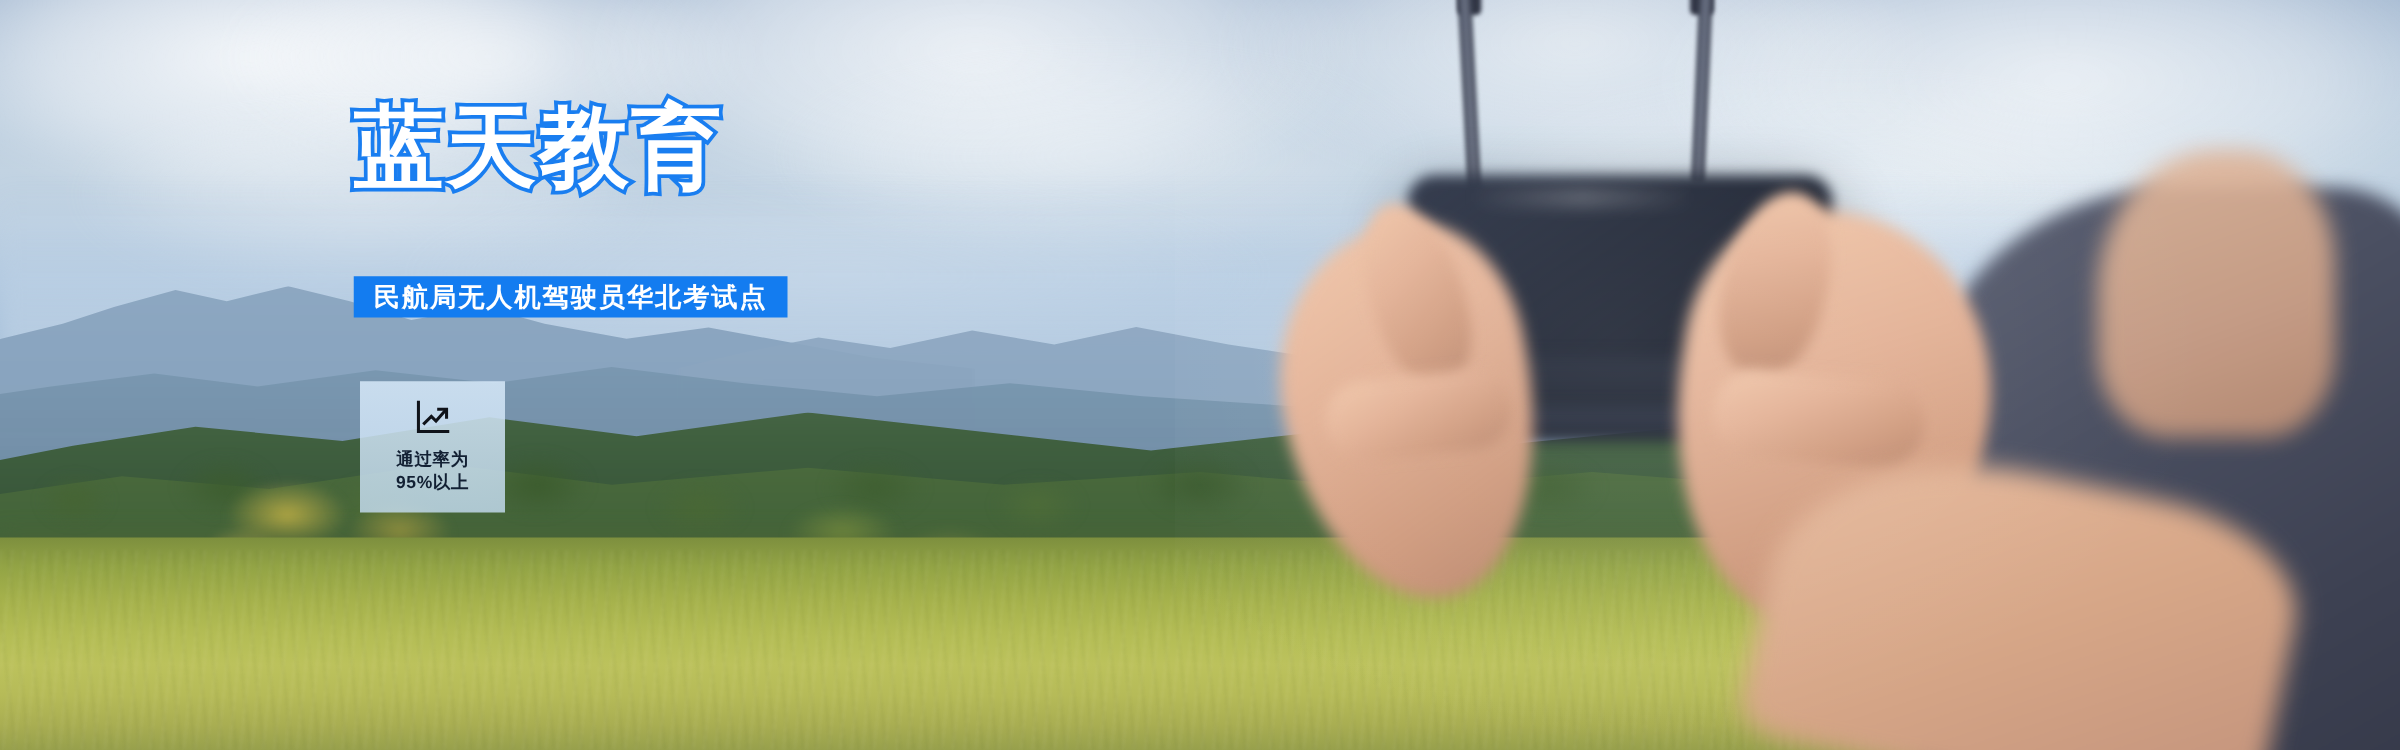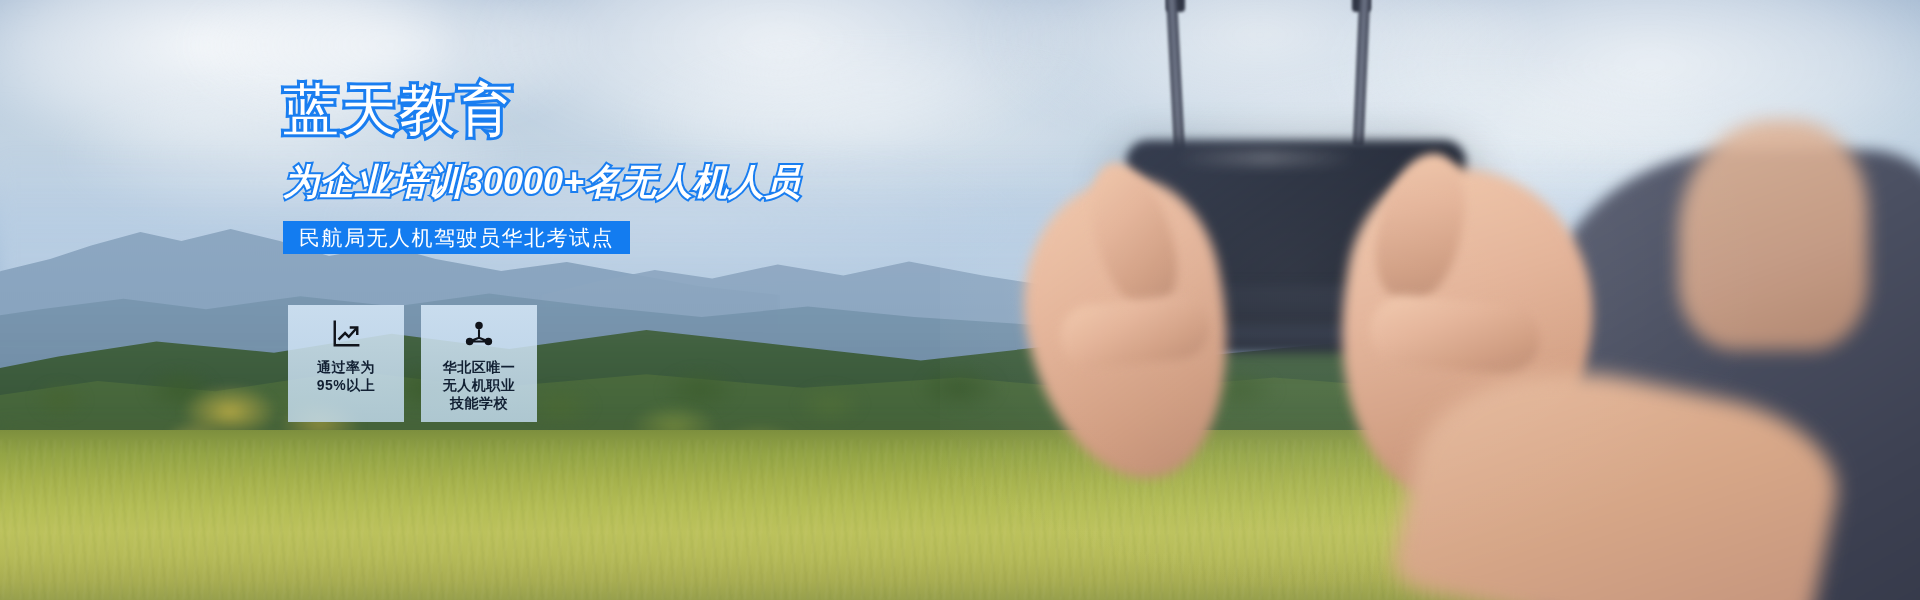--- a/index.html
+++ b/index.html
@@ -228,21 +228,21 @@
   .fgsoft {
     position:absolute; inset:0;
     background:radial-gradient(ellipse 70% 80% at 36% 45%, rgba(255,255,255,.10) 0%, rgba(255,255,255,0) 70%);
   }
 
   
   .content { position:absolute; left:0; top:0; width:1920px; height:600px; }
 
   .title {
     position:absolute; left:283px; top:82px;
-    font-size:56px; font-weight:normal; line-height:1;
+    font-size:72px; font-weight:bold; line-height:1;
     letter-spacing:2px;
     color:#ffffff;
     -webkit-text-stroke:6px #1a7ef0;
     paint-order:stroke fill;
     text-shadow:0 0 1px #1a7ef0;
     white-space:nowrap;
   }
 
   .subtitle {
     position:absolute; left:283px; top:164px;
@@ -253,21 +253,21 @@
     paint-order:stroke fill;
     white-space:nowrap;
   }
 
   .badge {
     position:absolute; left:283px; top:221px;
     height:33px; padding:0 16px;
     display:flex; align-items:center;
     background:#137cf0;
     color:#ffffff;
-    font-size:21px; font-weight:normal; letter-spacing:1.5px;
+    font-size:21px; font-weight:bold; letter-spacing:1.5px;
     white-space:nowrap;
   }
 
   .cards {
     position:absolute; left:288px; top:305px;
     display:flex; gap:17px;
   }
   .card {
     width:116px; min-height:105px;
     background:linear-gradient(to bottom, rgba(214,232,248,.86) 0%, rgba(200,224,246,.80) 100%);
@@ -341,49 +341,35 @@
     <div class="hand thumbR"></div>
     <div class="hand fingerB"></div>
     <div class="forearm"></div>
     <div class="fgsoft"></div>
   </div>
 
   <div class="content">
 
     <div class="title">蓝天教育</div>
 
-    <div class="subtitle">为企业培训30000+名无人机人员</div>
 
     <div class="badge">民航局无人机驾驶员华北考试点</div>
 
     <div class="cards">
 
       <div class="card">
         <span class="card-icon">
           <svg viewBox="0 0 32 32" fill="none" stroke="#10131a" stroke-width="2.6" stroke-linecap="square" stroke-linejoin="miter">
             <path d="M4 3 V28 H29"></path>
             <path d="M9 21 L15 15 L19 19 L27 10"></path>
             <path d="M20 9 H28 V17" stroke-linecap="butt"></path>
           </svg>
         </span>
         <span class="card-text">通过率为
 95%以上</span>
       </div>
 
-      <div class="card">
-        <span class="card-icon">
-          <svg viewBox="0 0 32 32" fill="none" stroke="#10131a" stroke-width="2.2">
-            <circle cx="16" cy="7" r="4" fill="#10131a" stroke="none"></circle>
-            <circle cx="6" cy="24" r="4" fill="#10131a" stroke="none"></circle>
-            <circle cx="26" cy="24" r="4" fill="#10131a" stroke="none"></circle>
-            <path d="M16 11 L16 20 M16 20 L8.5 23 M16 20 L23.5 23 M9.5 24 L22.5 24"></path>
-          </svg>
-        </span>
-        <span class="card-text">华北区唯一
-无人机职业
-技能学校</span>
-      </div>
 
 
 
     </div>
   </div>
 </div>
 
 </body></html>

